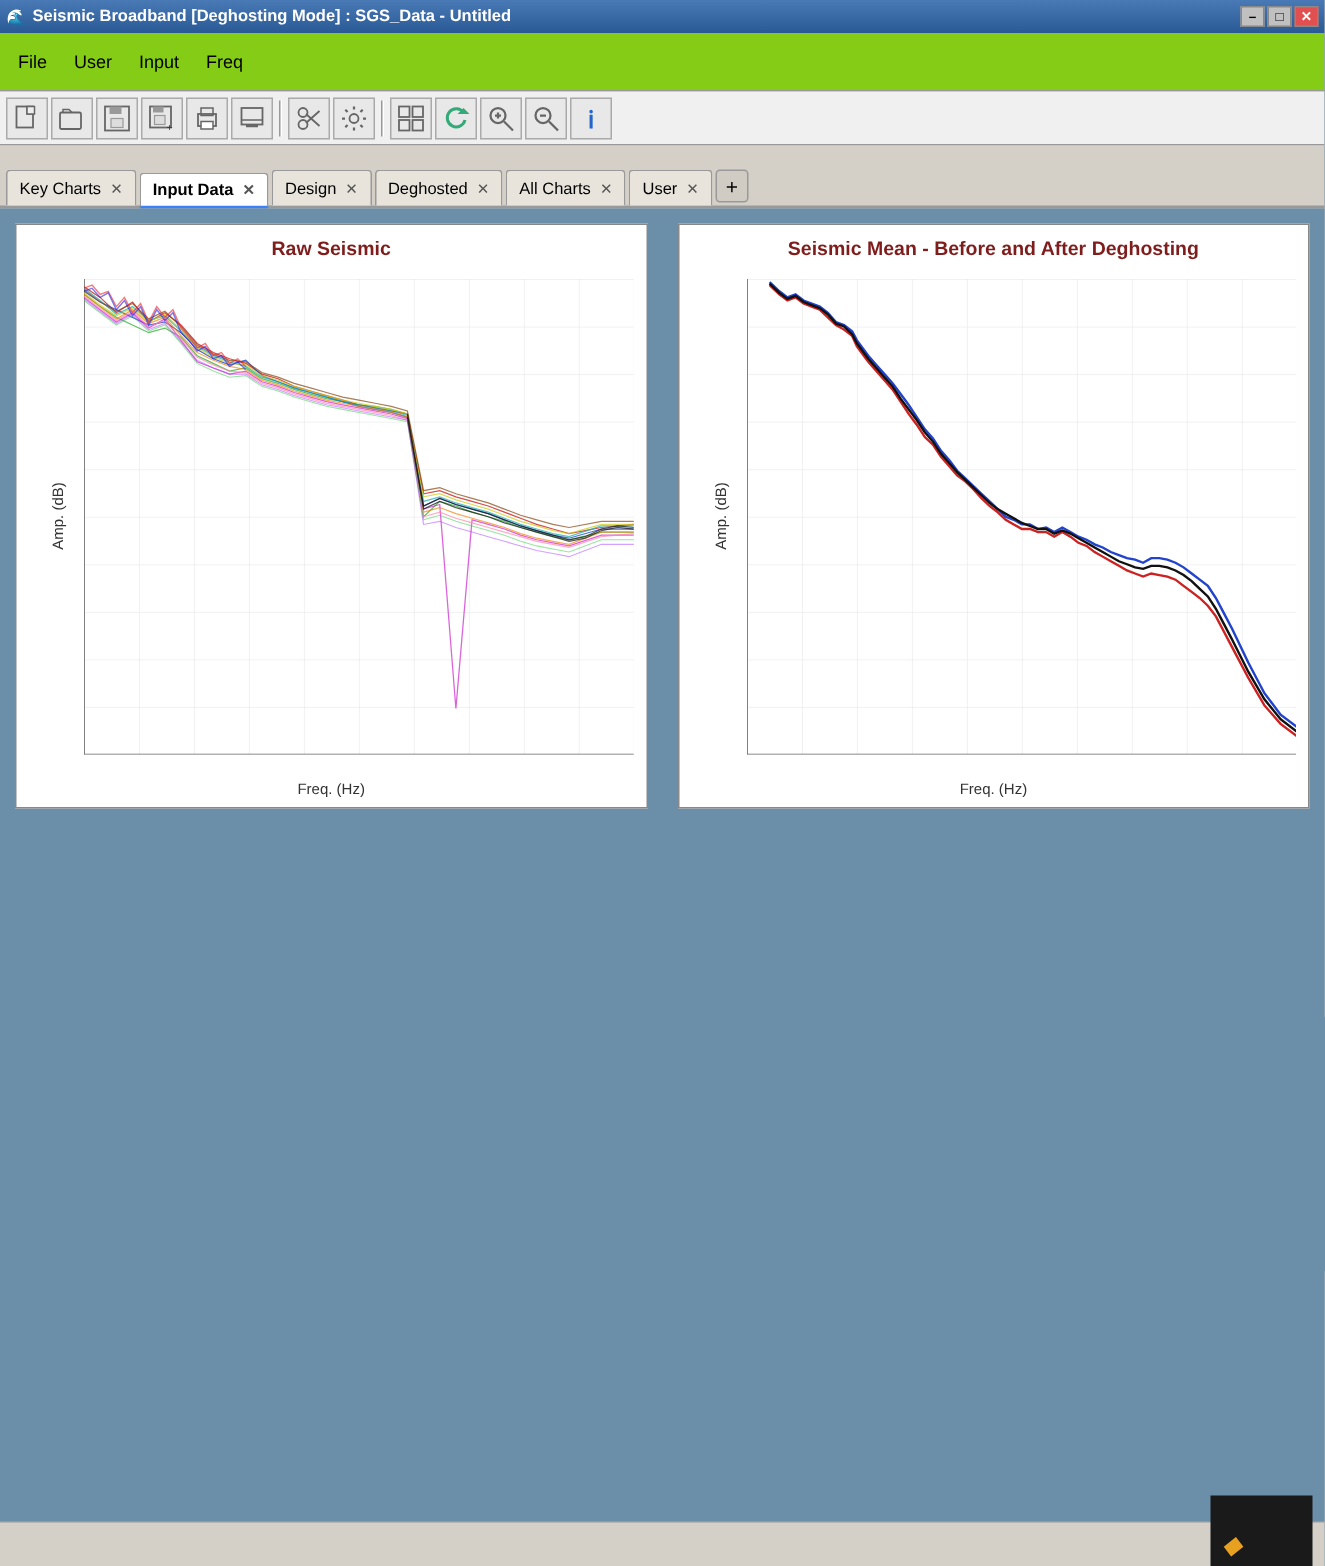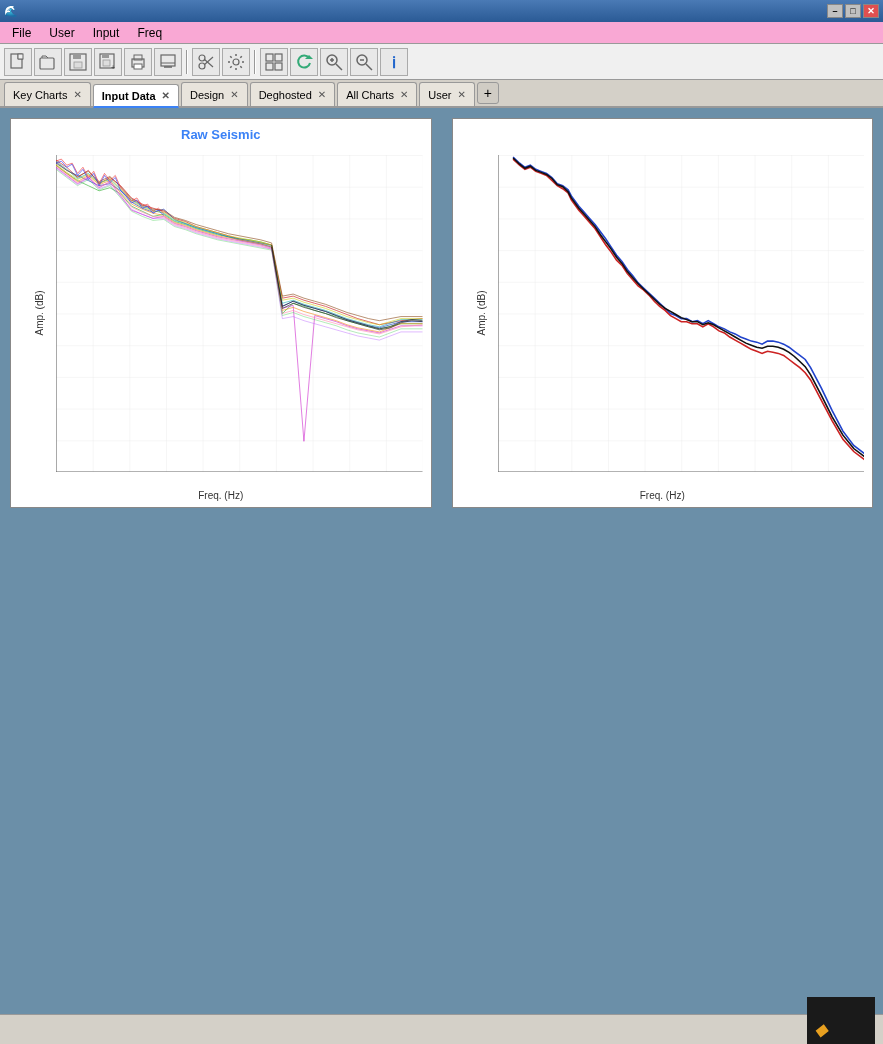--- a/index.html
+++ b/index.html
@@ -32,23 +32,23 @@
       border: 1px solid #888;
       font-size: 9px;
       display: flex; align-items: center; justify-content: center;
       cursor: pointer;
       color: #000;
     }
     .title-btn.close { background: #e05050; color: white; }
 
     
     #menu-bar {
-      background: #f9a8d4;
+      background: #84cc16;
       border-bottom: 1px solid #999;
-      height: 22px;
+      height: 39px;
       display: flex;
       align-items: center;
       padding: 0 4px;
       gap: 2px;
     }
     .menu-item {
       padding: 2px 8px;
       cursor: pointer;
       font-size: 12px;
     }
@@ -75,21 +75,21 @@
       width: 2px; height: 24px;
       border-left: 1px solid #999;
       border-right: 1px solid #fff;
       margin: 0 2px;
     }
 
     
     #tabs-bar {
       background: #d4d0c8;
       border-bottom: 2px solid #999;
-      height: 28px;
+      height: 42px;
       display: flex;
       align-items: flex-end;
       padding: 0 4px;
       gap: 2px;
     }
     .tab {
       height: 24px;
       background: #e8e4dc;
       border: 1px solid #999;
       border-bottom: none;
@@ -153,21 +153,21 @@
       flex: 1;
       height: 390px;
       position: relative;
     }
 
     .chart-title {
       text-align: center;
       font-size: 13px;
       font-weight: bold;
       padding: 8px 0 4px 0;
-      color: #3b82f6;
+      color: #7f1d1d;
     }
 
     .chart-inner {
       position: absolute;
       bottom: 35px;
       left: 45px;
       right: 8px;
       top: 36px;
     }
 
@@ -226,20 +226,21 @@
       font-size: 9px;
       fill: #333;
     }
   </style>
 </head>
 <body>
 
 <div id="title-bar">
   <div id="title-bar-left">
     <span>🌊</span>
+    <span>Seismic Broadband [Deghosting Mode] : SGS_Data - Untitled</span>
   </div>
   <div id="title-bar-controls">
     <div class="title-btn">–</div>
     <div class="title-btn">□</div>
     <div class="title-btn close">✕</div>
   </div>
 </div>
 
 <div id="menu-bar">
   <span class="menu-item">File</span>
@@ -424,20 +425,21 @@
           <polyline fill="none" stroke="#111111" stroke-width="0.8" opacity="0.7" points="200,88 210,148 220,143 230,147 240,150 250,153 260,157 270,161 280,164 290,167 300,170 310,168 320,163 330,161 340,162"></polyline>
           <polyline fill="none" stroke="#111111" stroke-width="0.8" opacity="0.7" points="200,90 210,150 220,145 230,149 240,152 250,155 260,159 270,162 280,165 290,168 300,171 310,169 320,164 330,162 340,163"></polyline>
 
           <polyline fill="none" stroke="#ee2222" stroke-width="0.9" opacity="0.6" points="0,6 5,4 10,10 15,8 20,18 25,12 30,22 35,16 40,28 45,18 50,25 55,20 60,32 65,38 70,45 75,42 80,50 85,48 90,55 95,52 100,57"></polyline>
           <polyline fill="none" stroke="#2222ee" stroke-width="0.9" opacity="0.6" points="0,8 5,6 10,12 15,9 20,20 25,14 30,24 35,18 40,30 45,20 50,27 55,22 60,35 65,40 70,47 75,44 80,52 85,50 90,57 95,54 100,59"></polyline>
         </svg>
       </div>
     </div>
 
     <div class="chart-panel">
+      <div class="chart-title">Seismic Mean - Before and After Deghosting</div>
       <div class="y-axis-label">Amp. (dB)</div>
       <div class="x-axis-label">Freq. (Hz)</div>
       <div class="chart-inner">
         <svg class="chart-svg" viewBox="0 0 340 310" preserveAspectRatio="none">
           <defs>
             <pattern id="grid2" width="34" height="31" patternUnits="userSpaceOnUse">
               <path d="M 34 0 L 0 0 0 31" fill="none" stroke="#ddd" stroke-width="0.5"></path>
             </pattern>
           </defs>
           <rect width="340" height="310" fill="white"></rect>

